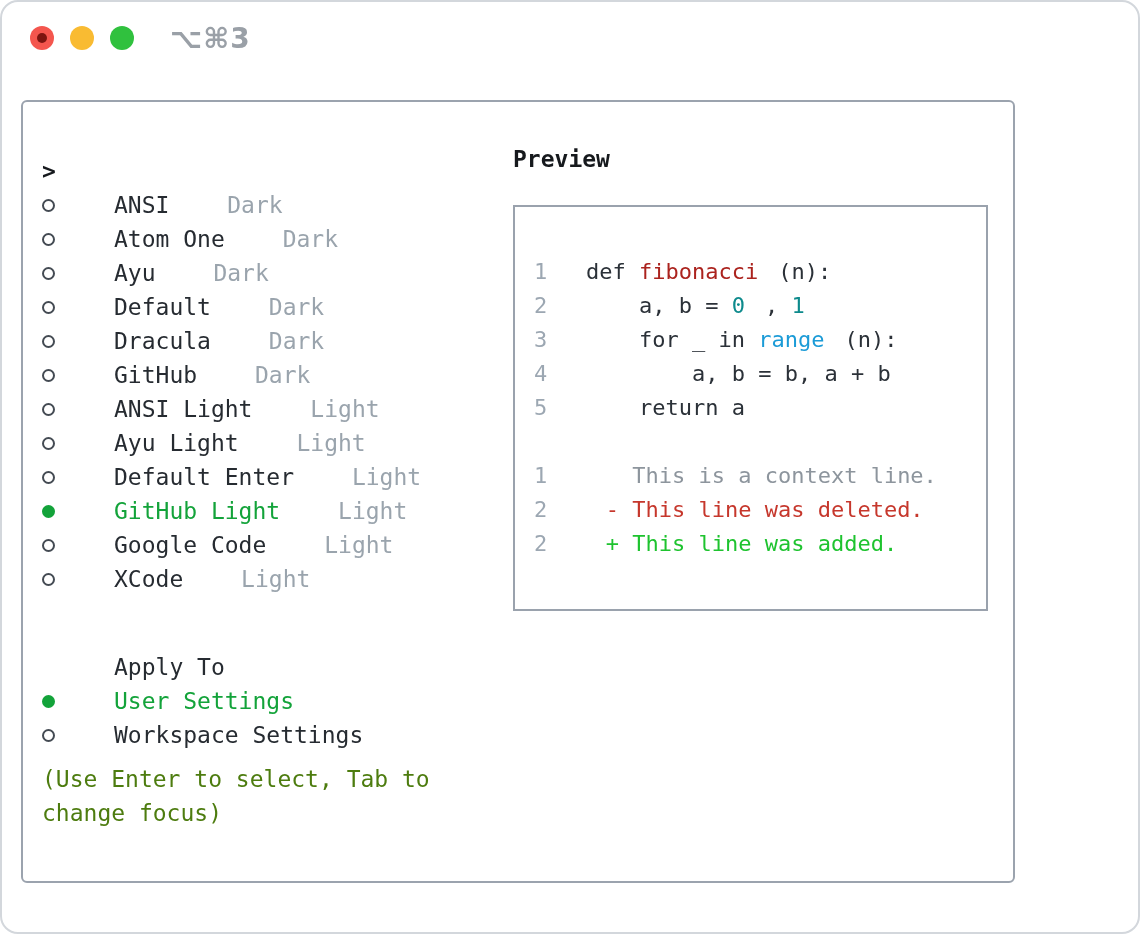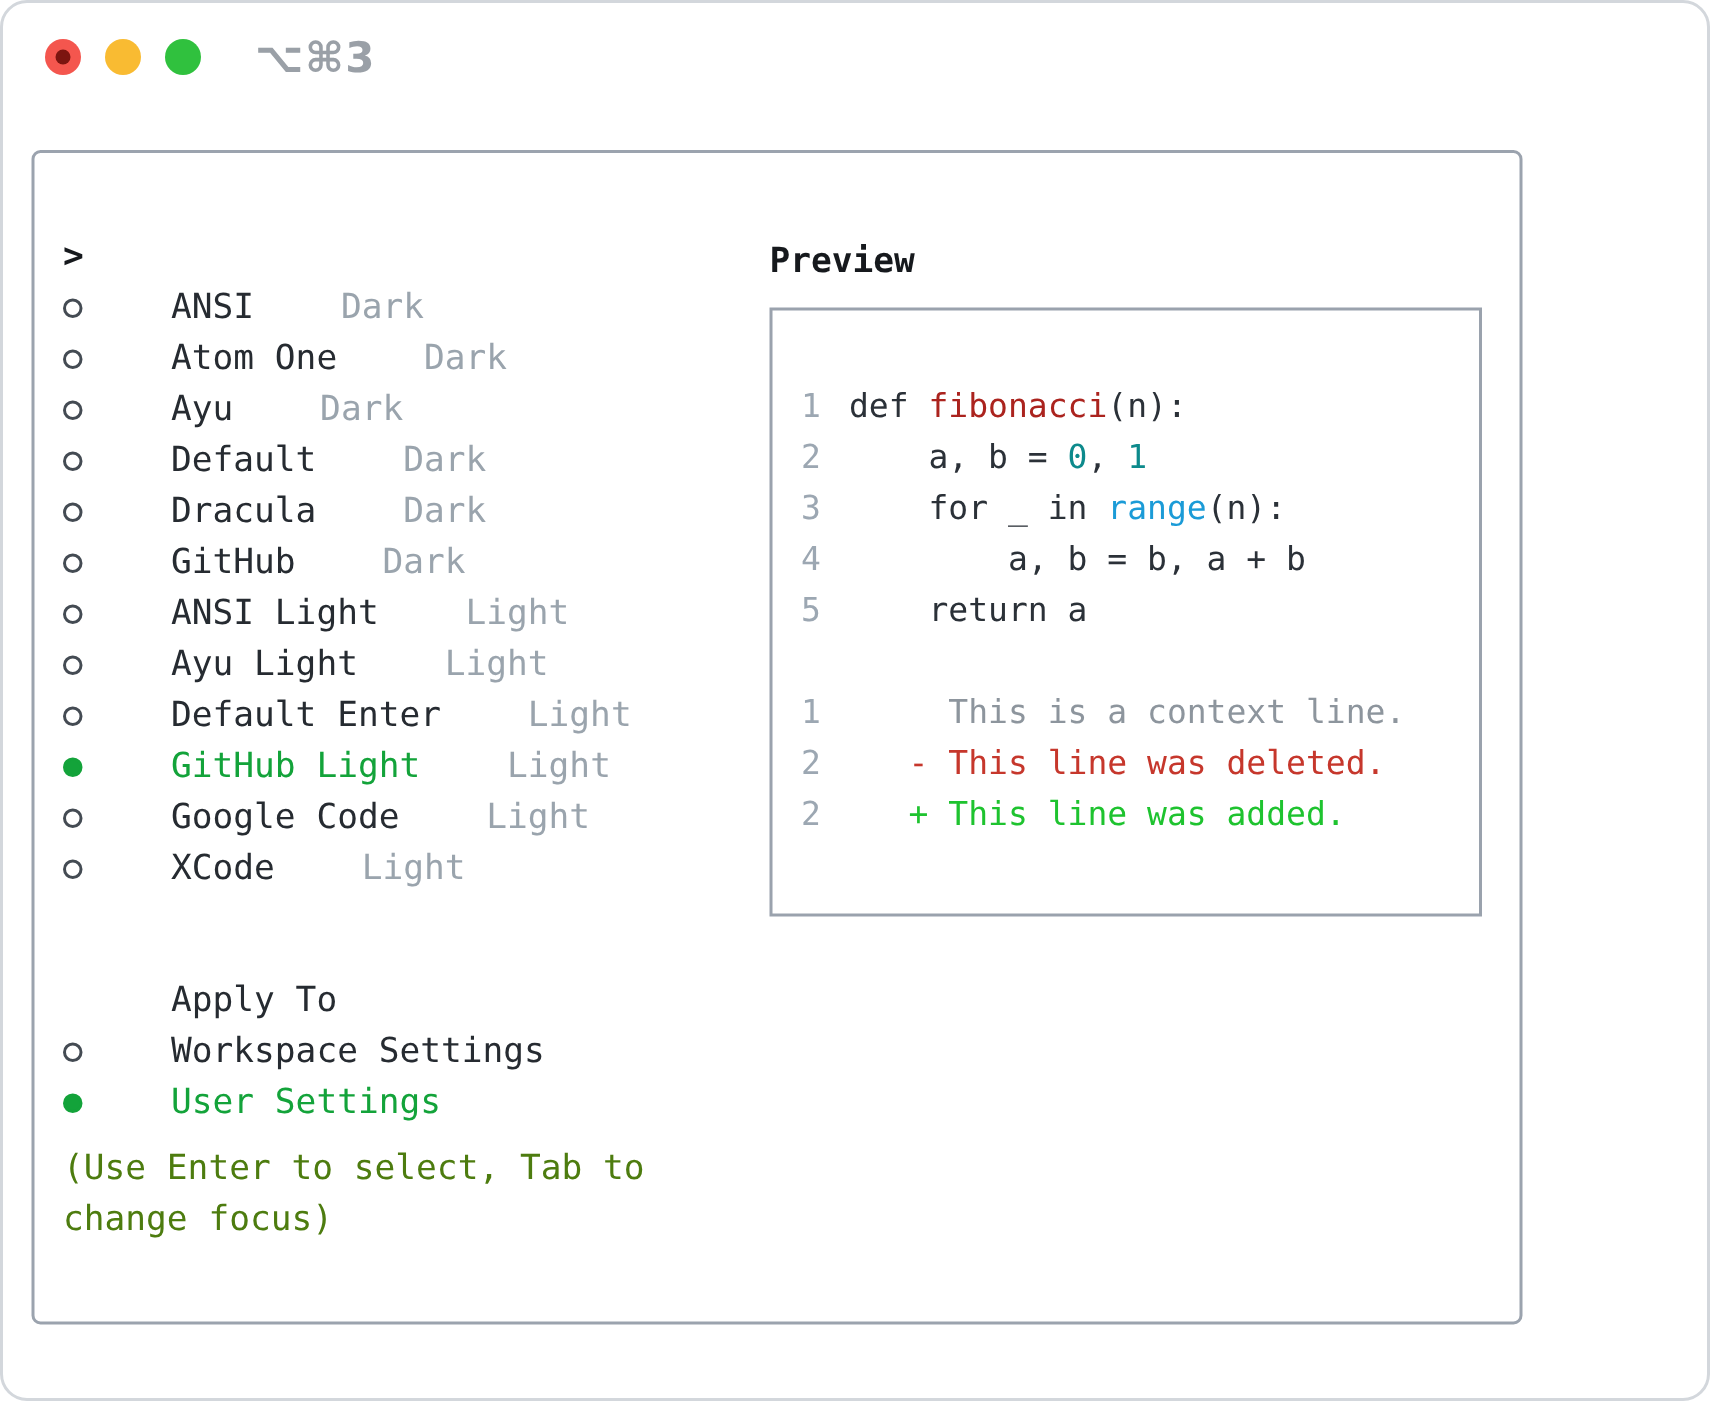--- a/index.html
+++ b/index.html
@@ -41,31 +41,31 @@
   .name.selected{color:#13a33a;}
   .variant{color:#9aa4ad;}
   .theme-list{position:absolute;left:19px;top:52px;}
   .apply-block{position:absolute;left:19px;top:548px;}
   .hint{
     position:absolute;left:19px;top:660px;width:420px;
     font-size:23px;line-height:34px;color:#4d7c0f;
   }
   
   .preview-title{
-    position:absolute;left:490px;top:55px;height:34px;line-height:34px;
+    position:absolute;left:490px;top:40px;height:34px;line-height:34px;
     font-size:23px;font-weight:bold;color:#16191d;
   }
   .preview-box{
     position:absolute;left:490px;top:103px;width:475px;height:406px;
     border:2px solid #9aa2ad;background:#ffffff;
     padding:48px 10px 0 19px;
   }
   .code-row{display:flex;height:34px;line-height:34px;font-size:22px;white-space:pre;}
   .ln{display:inline-block;width:32px;flex:0 0 32px;color:#9ca7b2;}
-  .c-fg{color:#2b3138;}
+  .c-fg{color:#2b3138;margin-left:20px;}
   .c-func{color:#ab231e;}
   .c-num{color:#0d8a8c;}
   .c-builtin{color:#1b9bd7;text-align:right;}
   .c-context{color:#8d959d;}
   .c-deleted{color:#c6372c;}
   .c-added{color:#1ec32f;}
 </style>
 </head>
 <body>
 
@@ -101,22 +101,22 @@
           <div class="row"><span class="bullet-col"><span class="circle"></span></span><span class="name">XCode</span><span class="name"> </span><span class="variant">Light</span></div>
         </div>
     </div>
 
     <div class="apply-block">
       <div class="row">
         <span class="bullet-col"></span>
         <span class="name">Apply To</span>
       </div>
       <div id="apply-items">
+          <div class="row"><span class="bullet-col"><span class="circle filled"></span></span><span class="name selected">User Settings</span></div>
           <div class="row"><span class="bullet-col"><span class="circle"></span></span><span class="name">Workspace Settings</span></div>
-          <div class="row"><span class="bullet-col"><span class="circle filled"></span></span><span class="name selected">User Settings</span></div>
         </div>
     </div>
 
     <div class="hint">(Use Enter to select, Tab to change focus)</div>
 
     <div class="preview-title">Preview</div>
 
     <div class="preview-box">
       <div id="code-lines">
           <div class="code-row"><span class="ln">1</span><span class="c-fg">def </span><span class="c-func">fibonacci</span><span class="c-fg">(n):</span></div>

